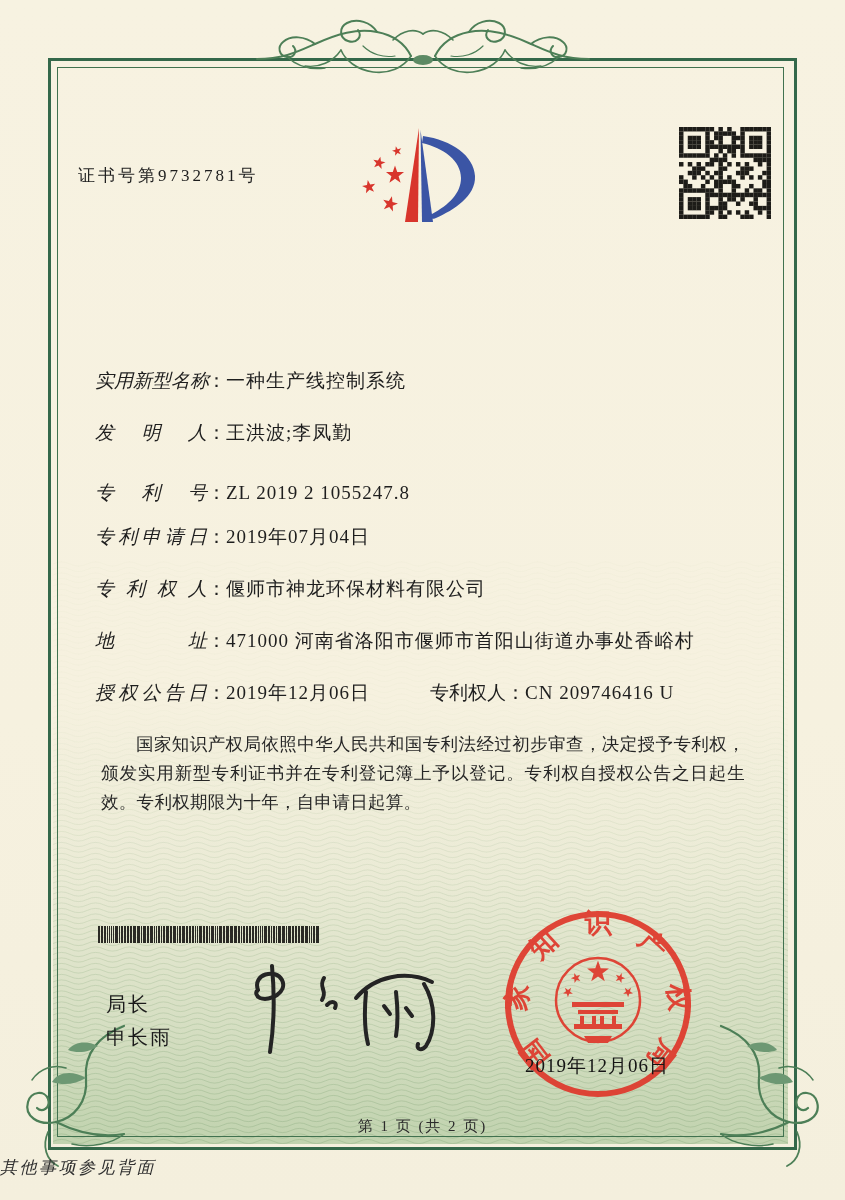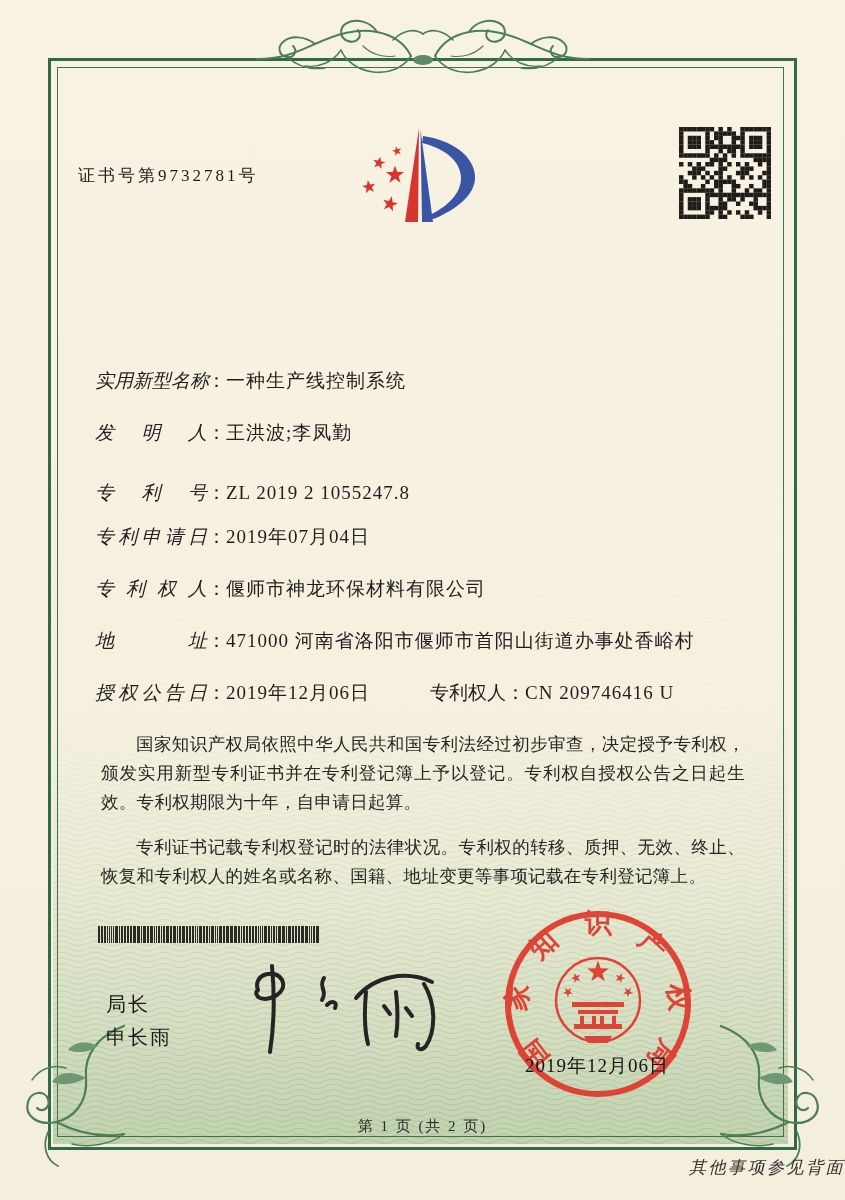--- a/index.html
+++ b/index.html
@@ -44,21 +44,21 @@
   .dir-name{left:106px;top:1024px;font-family:"Liberation Sans","DejaVu Sans",sans-serif;
             font-size:20px;color:#1b1b1b;letter-spacing:2px;}
   .sig{left:228px;top:958px;}
 
   .seal{left:500px;top:906px;opacity:.92;}
   .seal-date{left:462px;top:1053px;width:270px;text-align:center;font-size:19px;
              letter-spacing:1px;color:#141414;z-index:5;}
 
   .pagenum{left:0;top:1117px;width:100%;text-align:center;font-size:15px;
            letter-spacing:2px;color:#2b2b2b;}
-  .footer{left:0;top:1156px;width:100%;text-align:right;font-size:17px;font-style:italic;
+  .footer{left:0;top:1156px;width:100%;text-align:left;font-size:17px;font-style:italic;
           letter-spacing:2.5px;color:#303030;}
 </style>
 </head>
 <body>
 
 <div class="page">
 
   <div class="abs band"></div>
   <svg class="abs waves-svg" id="waves" width="735" height="584">
       <path d="M0 4 q8.5 -4.2 17 0 t 17 0 t 17 0 t 17 0 t 17 0 t 17 0 t 17 0 t 17 0 t 17 0 t 17 0 t 17 0 t 17 0 t 17 0 t 17 0 t 17 0 t 17 0 t 17 0 t 17 0 t 17 0 t 17 0 t 17 0 t 17 0 t 17 0 t 17 0 t 17 0 t 17 0 t 17 0 t 17 0 t 17 0 t 17 0 t 17 0 t 17 0 t 17 0 t 17 0 t 17 0 t 17 0 t 17 0 t 17 0 t 17 0 t 17 0 t 17 0 t 17 0 t 17 0 t 17 0" fill="none" stroke="#8fae83" stroke-width="0.8" opacity="0.05"></path>
@@ -505,21 +505,20 @@
   </div>
   <div class="abs fieldrow" style="top:680px;">
     <span class="flabel">授权公告日</span><span>：</span><span class="fvalue">2019年12月06日</span>
     <span class="pair2">
       <span>专利权人</span><span>：</span><span class="fvalue">CN 209746416 U</span>
     </span>
   </div>
 
   <div class="abs bodytext">
     <p>国家知识产权局依照中华人民共和国专利法经过初步审查，决定授予专利权，颁发实用新型专利证书并在专利登记簿上予以登记。专利权自授权公告之日起生效。专利权期限为十年，自申请日起算。</p>
-    <p>专利证书记载专利权登记时的法律状况。专利权的转移、质押、无效、终止、恢复和专利权人的姓名或名称、国籍、地址变更等事项记载在专利登记簿上。</p>
   </div>
 
   <div class="abs barcode" id="barcode">
       <i style="left: 0px; width: 2px;"></i>
       <i style="left: 3px; width: 2px;"></i>
       <i style="left: 6px; width: 2px;"></i>
       <i style="left: 9px; width: 1px;"></i>
       <i style="left: 11px; width: 1px;"></i>
       <i style="left: 13px; width: 1px;"></i>
       <i style="left: 15px; width: 1px;"></i>

